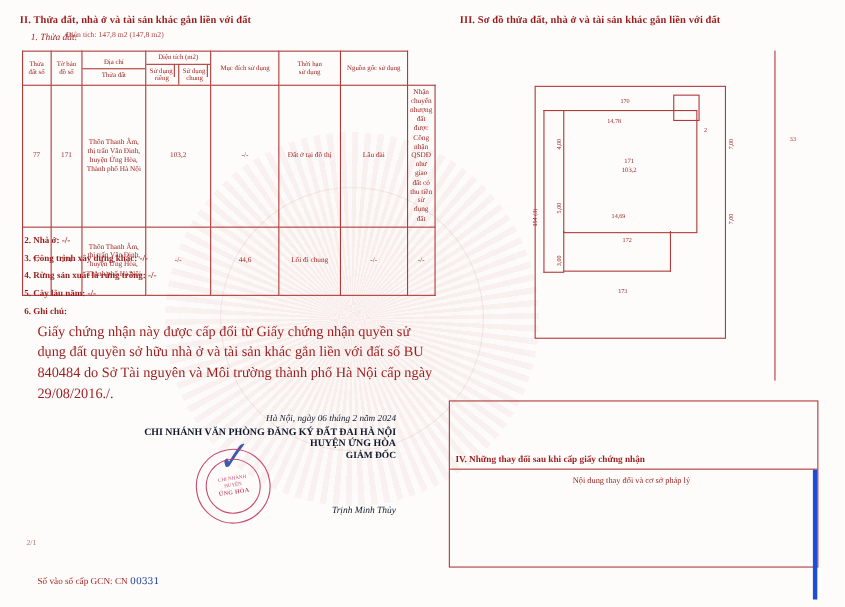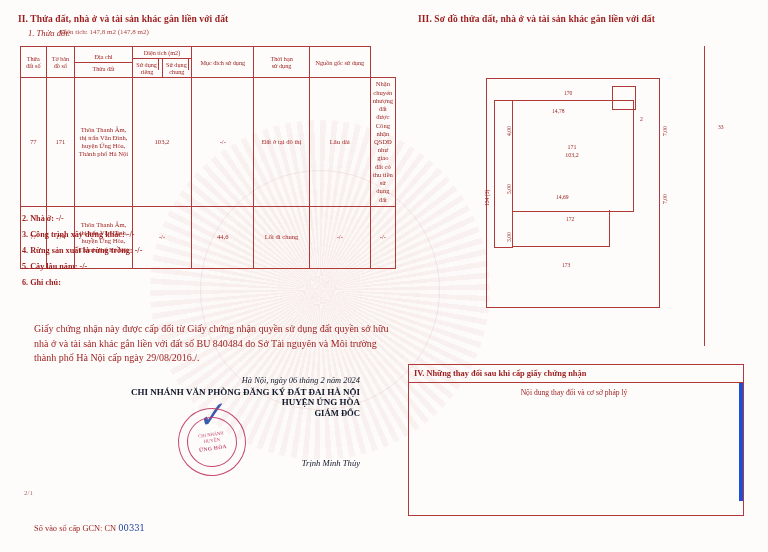--- a/index.html
+++ b/index.html
@@ -127,24 +127,23 @@
     position: absolute;
     font-size: 8.2px;
     color: #9b1c1c;
     font-weight: bold;
   }
   .ghichu {
     position: absolute;
     left: 34px;
     top: 283px;
     width: 360px;
-    font-size: 10px;
+    font-size: 13px;
     line-height: 1.45;
     color: #9b1c1c;
-    margin-top: 30px;
   }
 
   
   .sign {
     position: absolute;
     text-align: right;
     color: #0f172a;
   }
   .sign .l1 { font-size: 8.4px; font-style: italic; }
   .sign .l2 { font-size: 9px; font-weight: bold; margin-top: 2px; }
@@ -199,20 +198,21 @@
     top: 364px;
     width: 334px;
     height: 150px;
     border: 1px solid #b03a3a;
   }
   .sec4 .title {
     font-size: 8.4px;
     font-weight: bold;
     padding: 4px 5px;
     color: #9b1c1c;
+    margin-top: 44px;
   }
   .sec4 .hr { border-top: 1px solid #b03a3a; }
   .sec4 .cols {
     display: flex;
     height: 118px;
   }
   .sec4 .col {
     flex: 1;
     padding: 5px 6px;
     font-size: 7.6px;

